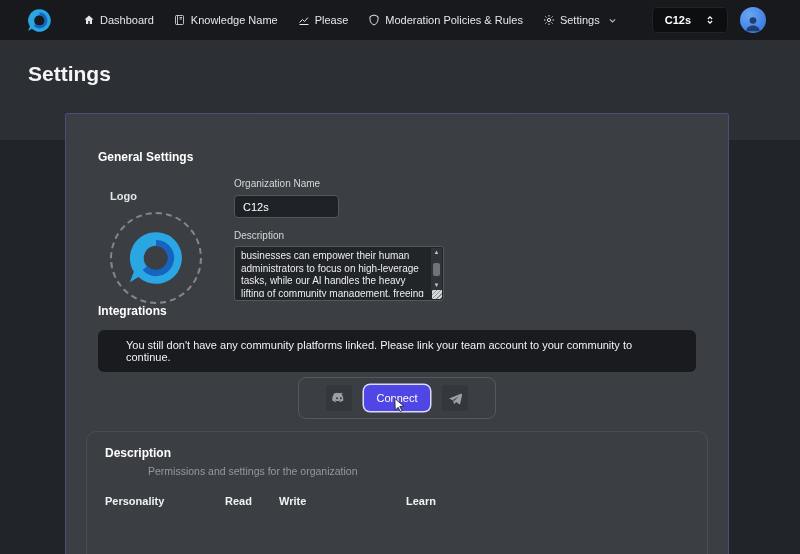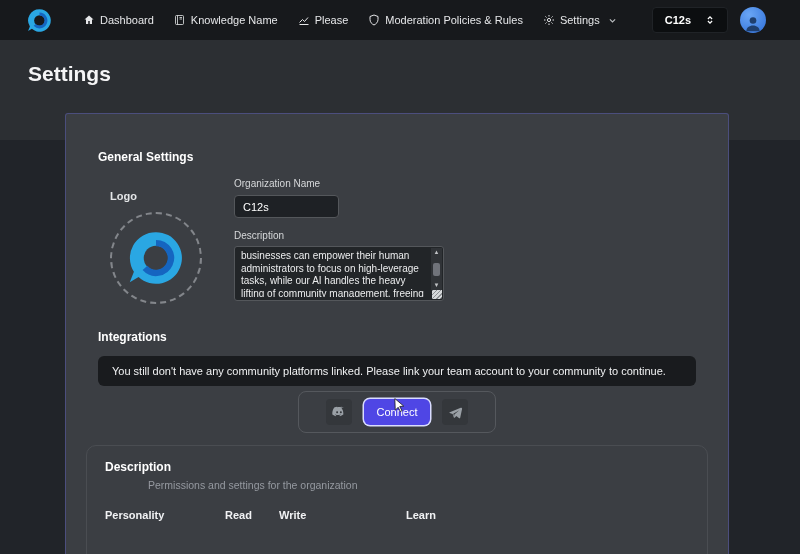--- a/index.html
+++ b/index.html
@@ -79,24 +79,24 @@
   }
   .v-scroll .arr { font-size:6px; color:#c0c2c5; line-height:7px; cursor:pointer; }
   .v-scroll .thumb { width:7px; height:13px; background:#70737a; border-radius:2px; cursor:pointer; }
   .resize-grip {
     position:absolute; right:1px; bottom:1px; width:10px; height:9px;
     background:#d7d9db; border-radius:0 0 2px 0;
     background-image:repeating-linear-gradient(135deg,#8c8f93 0 1px,transparent 1px 3px);
   }
 
   
-  .integrations-title { margin-top:26px; }
+  .integrations-title { }
   .alert {
     margin-top:12px; background:#191b1e; border-radius:6px;
-    padding:9px 14px; font-size:11px; color:#f1f2f3;
+    padding:9px 28px; font-size:11px; color:#f1f2f3;
   }
   .connect-wrap {
     width:198px; margin:5px auto 0; border:1px solid #55585d; border-radius:8px;
     display:flex; align-items:center; justify-content:center; gap:12px; padding:7px 10px;
   }
   .icon-tile {
     width:26px; height:26px; border-radius:4px; background:#34373b;
     color:#9aa0a6; display:flex; align-items:center; justify-content:center; cursor:pointer;
   }
   .connect-btn {

